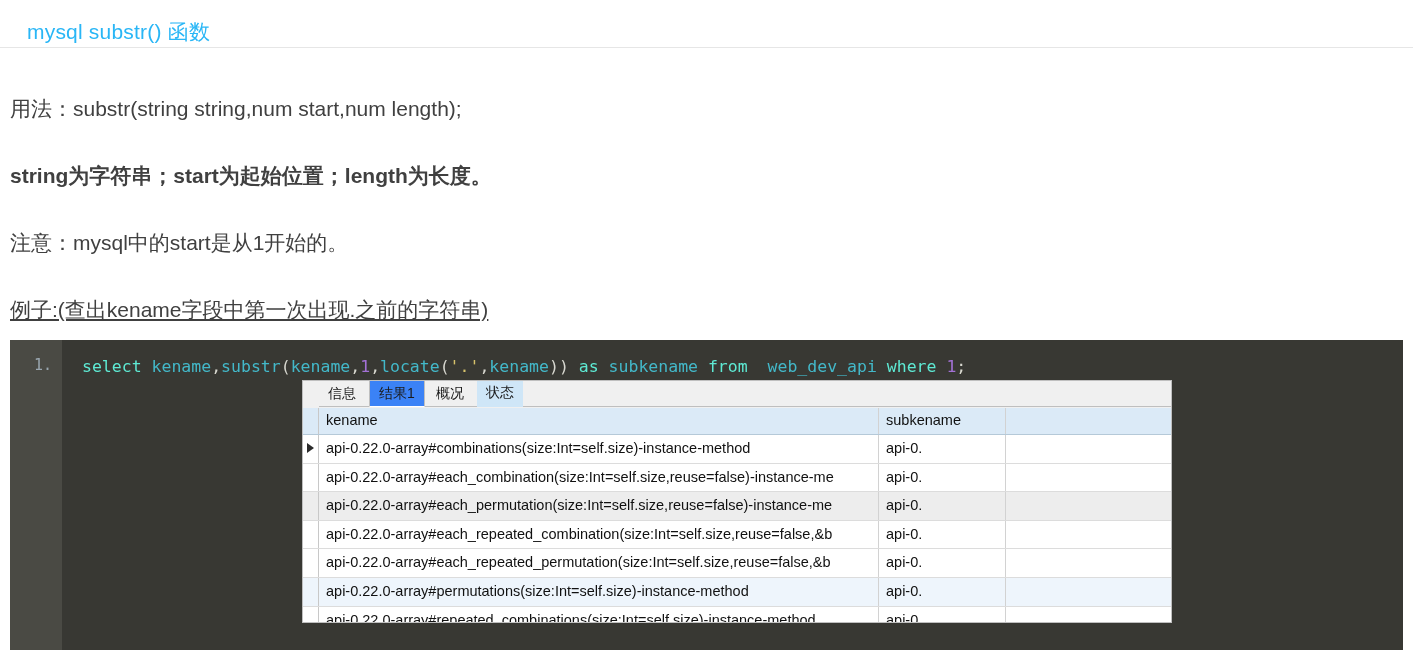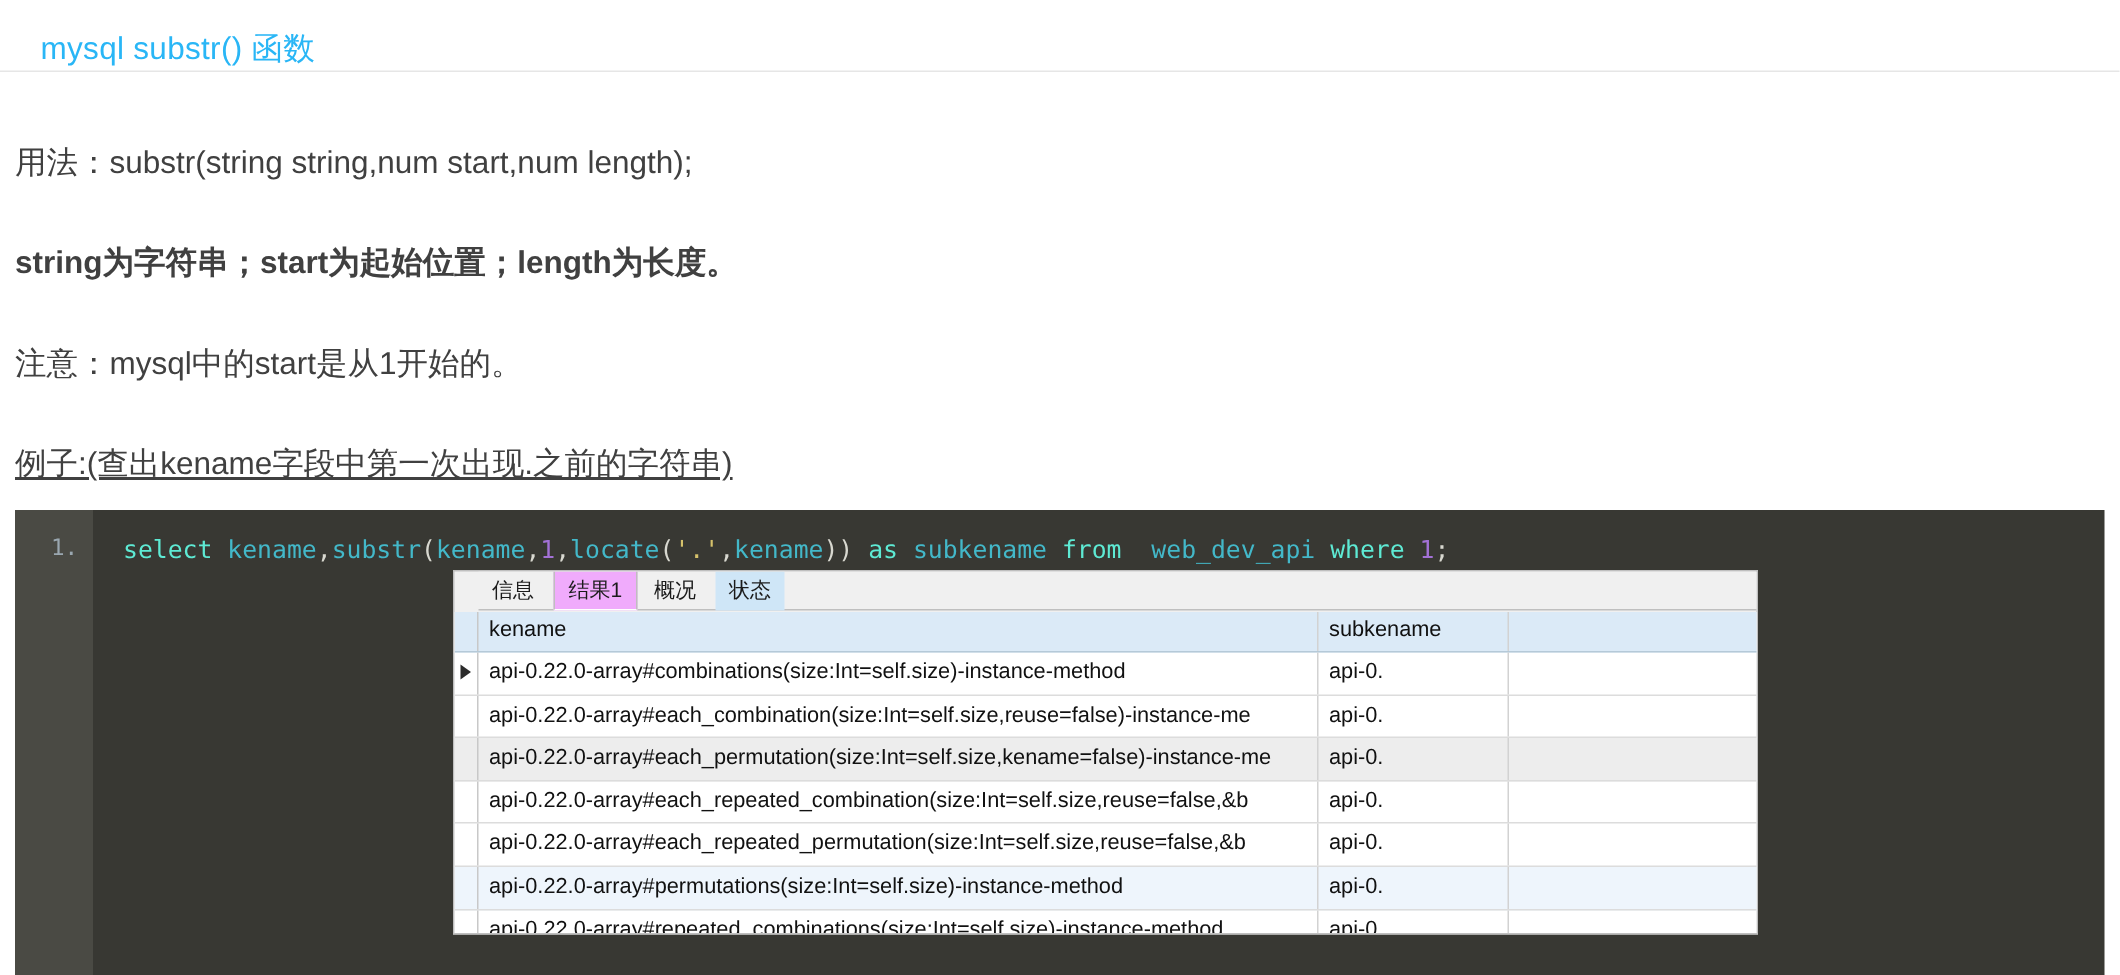--- a/index.html
+++ b/index.html
@@ -123,27 +123,28 @@
     height: 26px;
     line-height: 25px;
     padding: 0 9px;
     font-size: 14px;
     color: #1b1b1b;
     box-sizing: border-box;
     white-space: nowrap;
     cursor: default;
   }
   .tab.active {
-    background: #f0abfc;
+    background: #3b82f6;
     border-left: 1px solid #bfbfbf;
     border-right: 1px solid #bfbfbf;
     border-bottom: 1px solid #ffffff;
   }
   .tab.hover {
     background: #cfe6f7;
+    font-family: Liberation Mono, monospace;
   }
 
   .grid-wrap {
     position: absolute;
     left: 0;
     top: 27px;
     width: 870px;
     height: 216px;
     background: #ffffff;
     overflow: hidden;
@@ -235,21 +236,21 @@
         <div class="cell cell-c"></div>
       </div>
       <div class="grid-row">
         <div class="cell cell-gutter"></div>
         <div class="cell cell-a">api-0.22.0-array#each_combination(size:Int=self.size,reuse=false)-instance-me</div>
         <div class="cell cell-b">api-0.</div>
         <div class="cell cell-c"></div>
       </div>
       <div class="grid-row alt">
         <div class="cell cell-gutter"></div>
-        <div class="cell cell-a">api-0.22.0-array#each_permutation(size:Int=self.size,kename=false)-instance-me</div>
+        <div class="cell cell-a">api-0.22.0-array#each_permutation(size:Int=self.size,reuse=false)-instance-me</div>
         <div class="cell cell-b">api-0.</div>
         <div class="cell cell-c"></div>
       </div>
       <div class="grid-row">
         <div class="cell cell-gutter"></div>
         <div class="cell cell-a">api-0.22.0-array#each_repeated_combination(size:Int=self.size,reuse=false,&amp;b</div>
         <div class="cell cell-b">api-0.</div>
         <div class="cell cell-c"></div>
       </div>
       <div class="grid-row">

